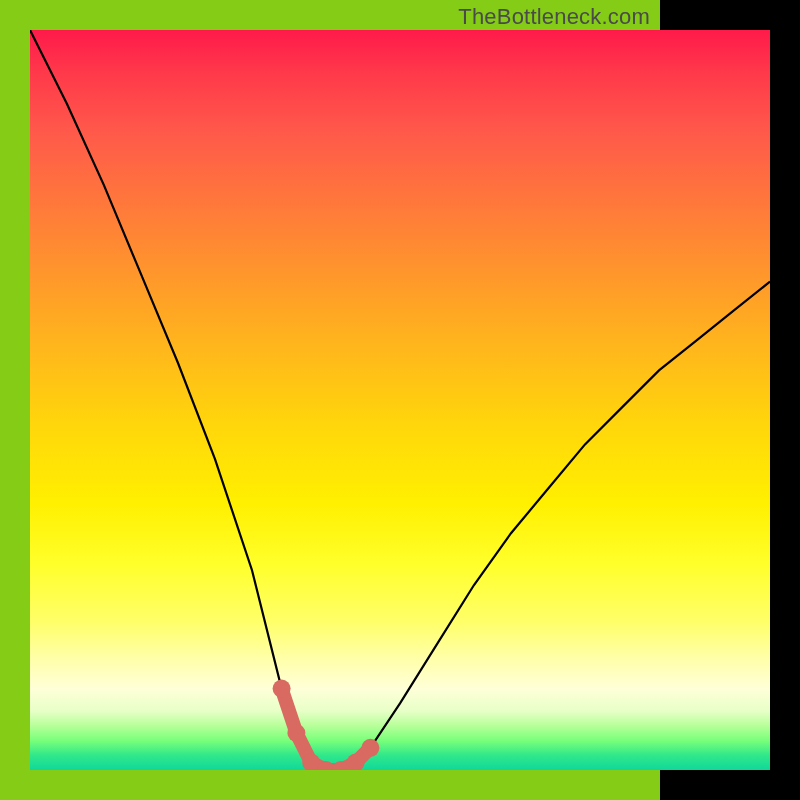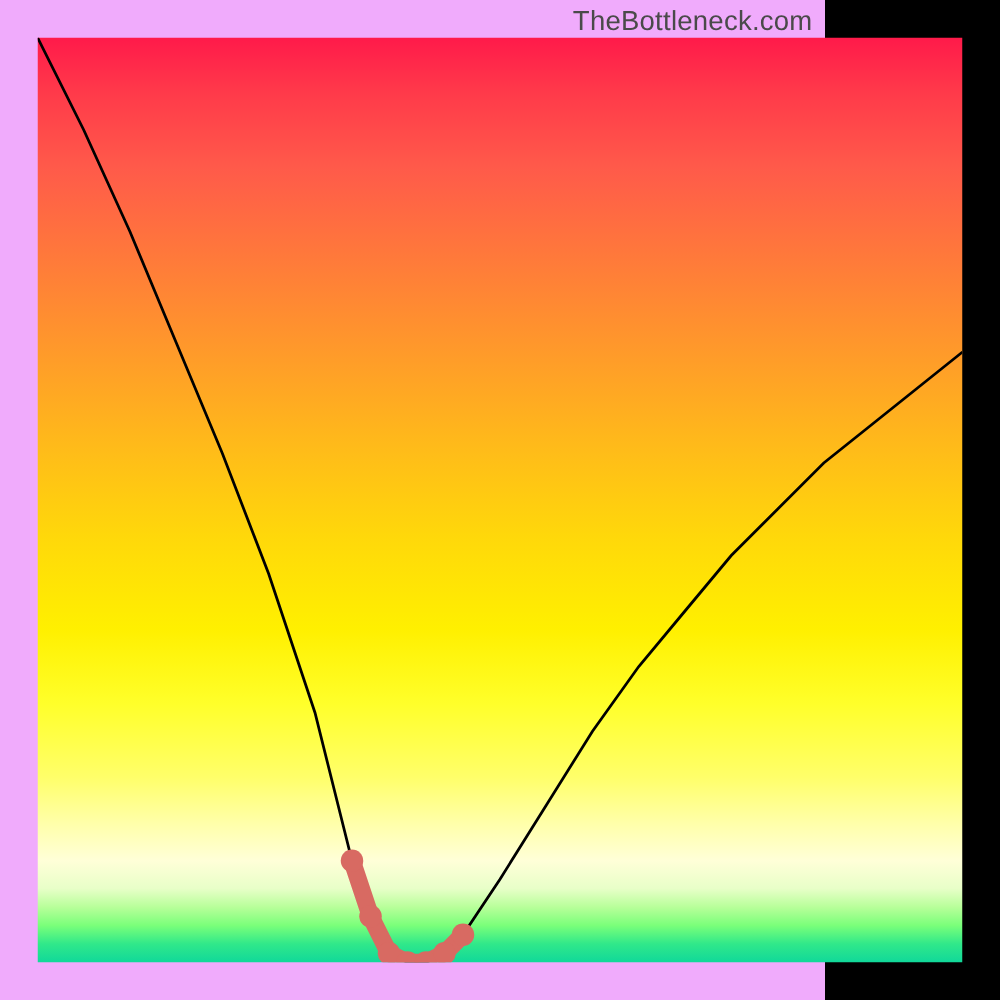--- a/index.html
+++ b/index.html
@@ -8,21 +8,21 @@
     width: 800px;
     height: 800px;
     overflow: hidden;
     background: #000;
     font-family: Arial, Helvetica, sans-serif;
   }
   .frame {
     position: absolute;
     top: 0; left: 0;
     width: 660px; height: 800px;
-    background: #f0abfc;
+    background: #84cc16;
   }
   .plot {
     position: absolute;
     top: 30px;
     left: 30px;
     width: 740px;
     height: 740px;
     overflow: hidden;
   }
   .gradient {

